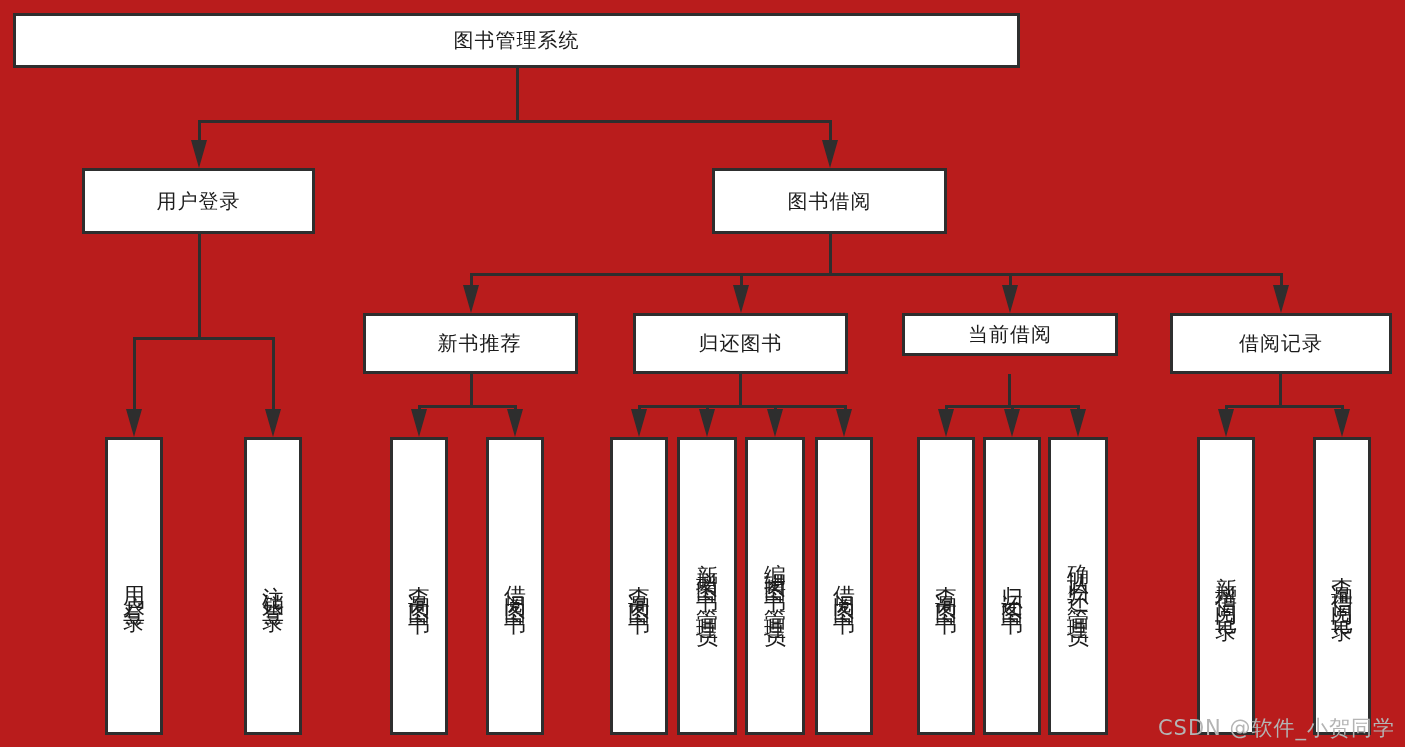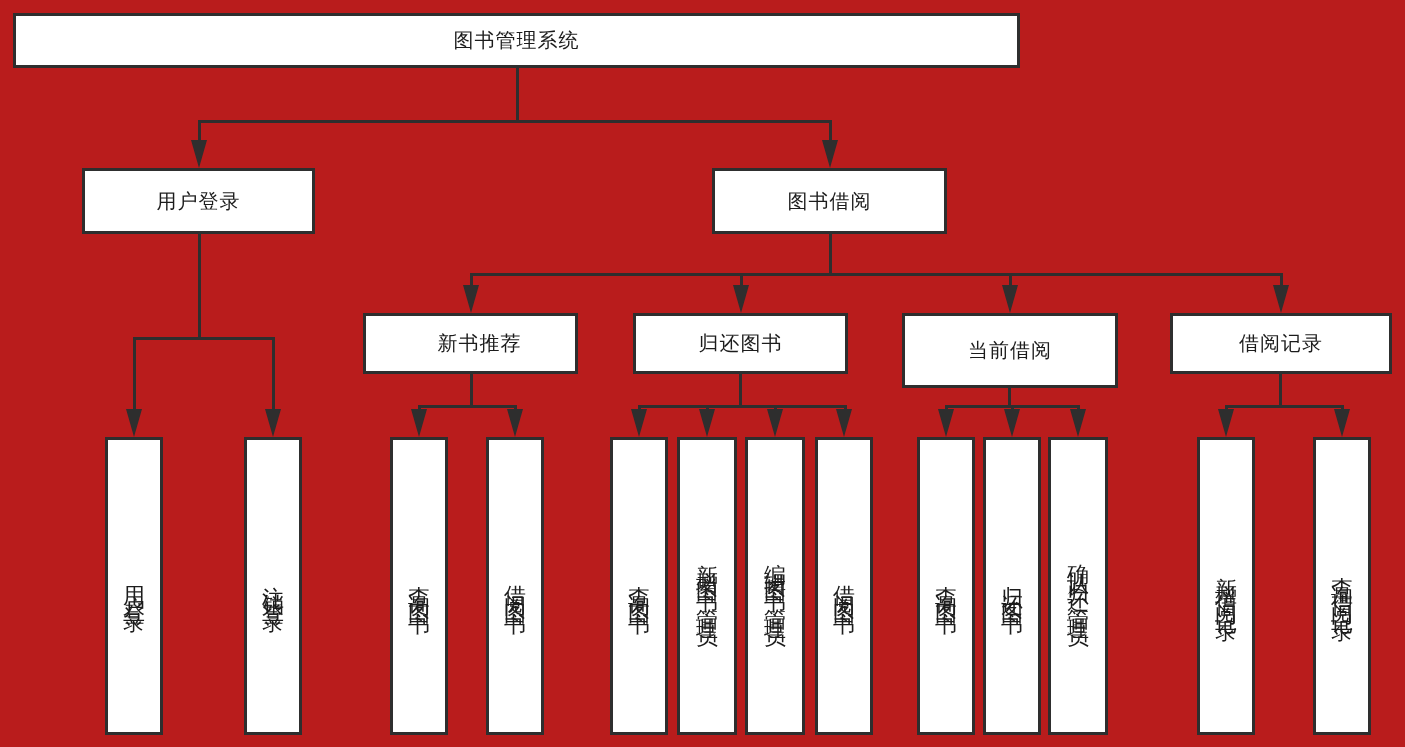--- a/index.html
+++ b/index.html
@@ -90,21 +90,21 @@
   <div class="arrow" style="left:463px; top:285px;"></div>
   <div class="vline" style="left:740px; top:273px; height:16px;"></div>
   <div class="arrow" style="left:733px; top:285px;"></div>
   <div class="vline" style="left:1009px; top:273px; height:16px;"></div>
   <div class="arrow" style="left:1002px; top:285px;"></div>
   <div class="vline" style="left:1280px; top:273px; height:16px;"></div>
   <div class="arrow" style="left:1273px; top:285px;"></div>
 
   <div class="box" style="left:363px; top:313px; width:215px; height:61px;padding-left:18px;">新书推荐</div>
   <div class="box" style="left:633px; top:313px; width:215px; height:61px;">归还图书</div>
-  <div class="box" style="left:902px; top:313px; width:216px; height:75px;">当前借阅</div>
+  <div class="box" style="left:902px; top:313px; width:216px; height:43px;">当前借阅</div>
   <div class="box" style="left:1170px; top:313px; width:222px; height:61px;">借阅记录</div>
 
   <div class="vline" style="left:470px; top:374px; height:33px;"></div>
   <div class="hline" style="left:418px; top:405px; width:99px;"></div>
   <div class="vline" style="left:418px; top:405px; height:8px;"></div>
   <div class="arrow" style="left:411px; top:409px;"></div>
   <div class="vline" style="left:514px; top:405px; height:8px;"></div>
   <div class="arrow" style="left:507px; top:409px;"></div>
 
   <div class="vline" style="left:739px; top:374px; height:33px;"></div>
@@ -145,14 +145,15 @@
   <div class="box vbox" style="left:745px; top:437px; width:60px; height:298px;">编辑图书（管理员）</div>
   <div class="box vbox" style="left:815px; top:437px; width:58px; height:298px;">借阅图书</div>
 
   <div class="box vbox" style="left:917px; top:437px; width:58px; height:298px;">查询图书</div>
   <div class="box vbox" style="left:983px; top:437px; width:58px; height:298px;">归还图书</div>
   <div class="box vbox" style="left:1048px; top:437px; width:60px; height:298px;">确认归还（管理员）</div>
 
   <div class="box vbox" style="left:1197px; top:437px; width:58px; height:298px;">新增借阅记录</div>
   <div class="box vbox" style="left:1313px; top:437px; width:58px; height:298px;">查询借阅记录</div>
 
+  <div class="watermark">CSDN @软件_小贺同学</div>
 
 </div>
 
 </body></html>

